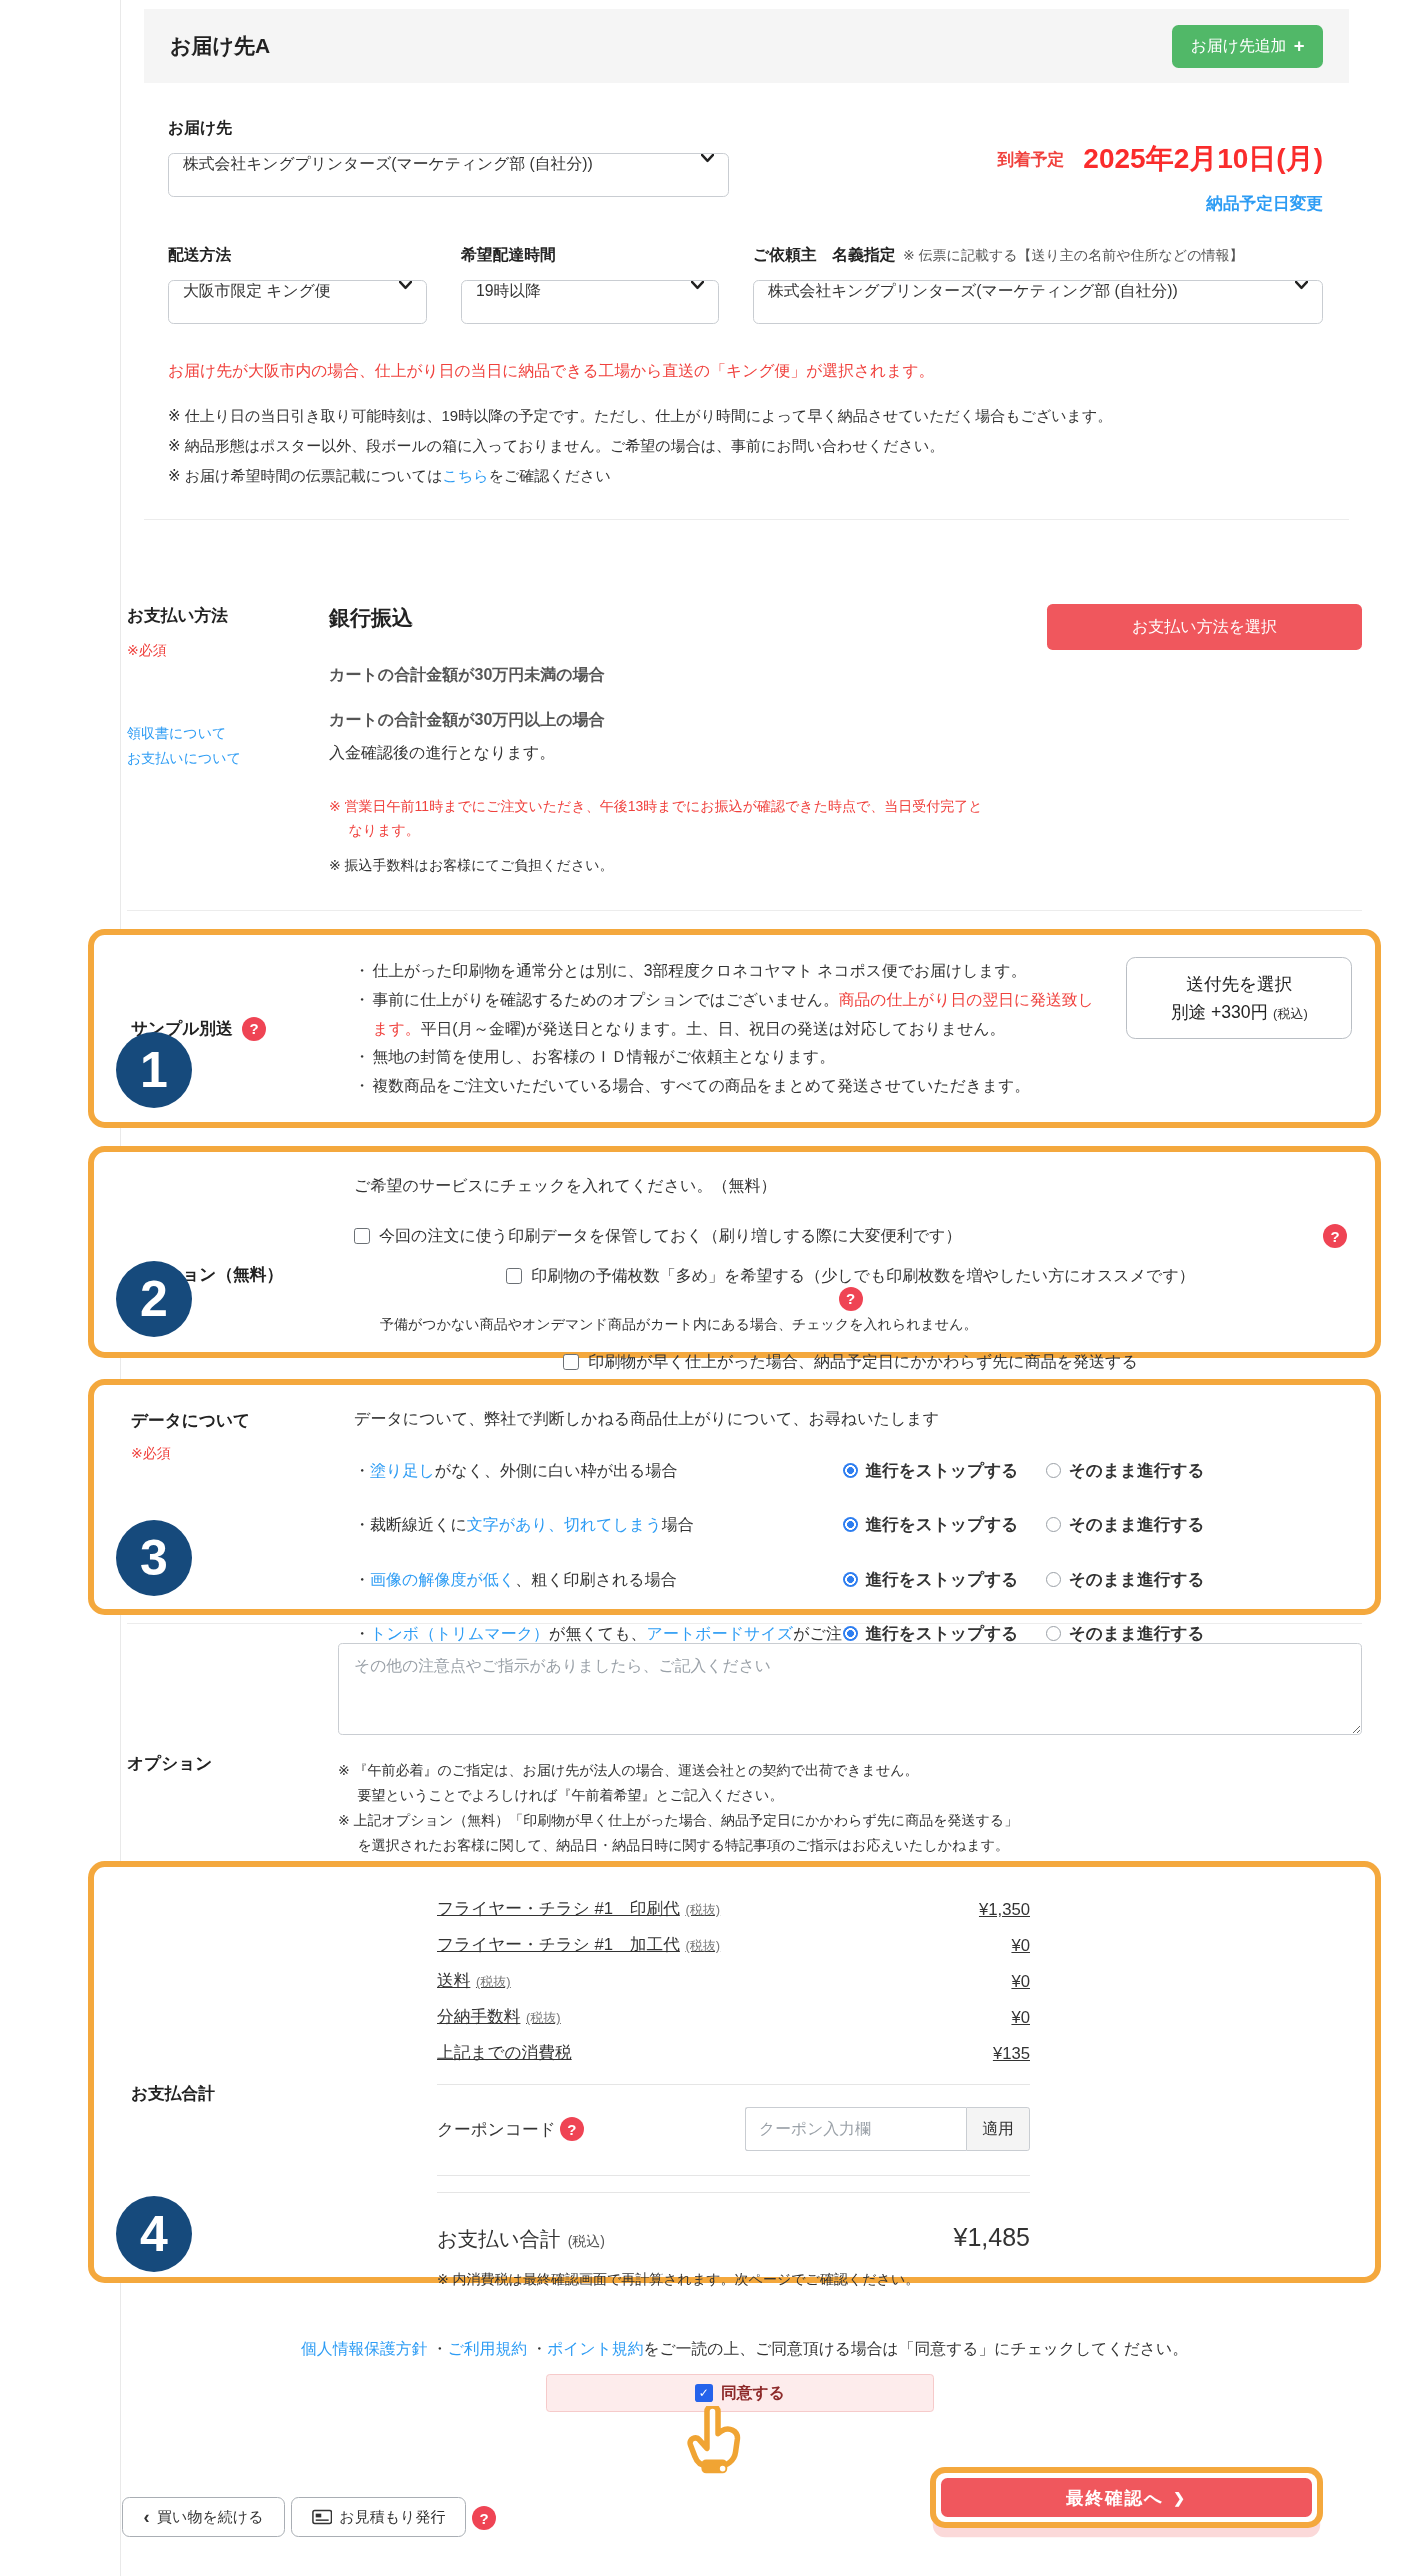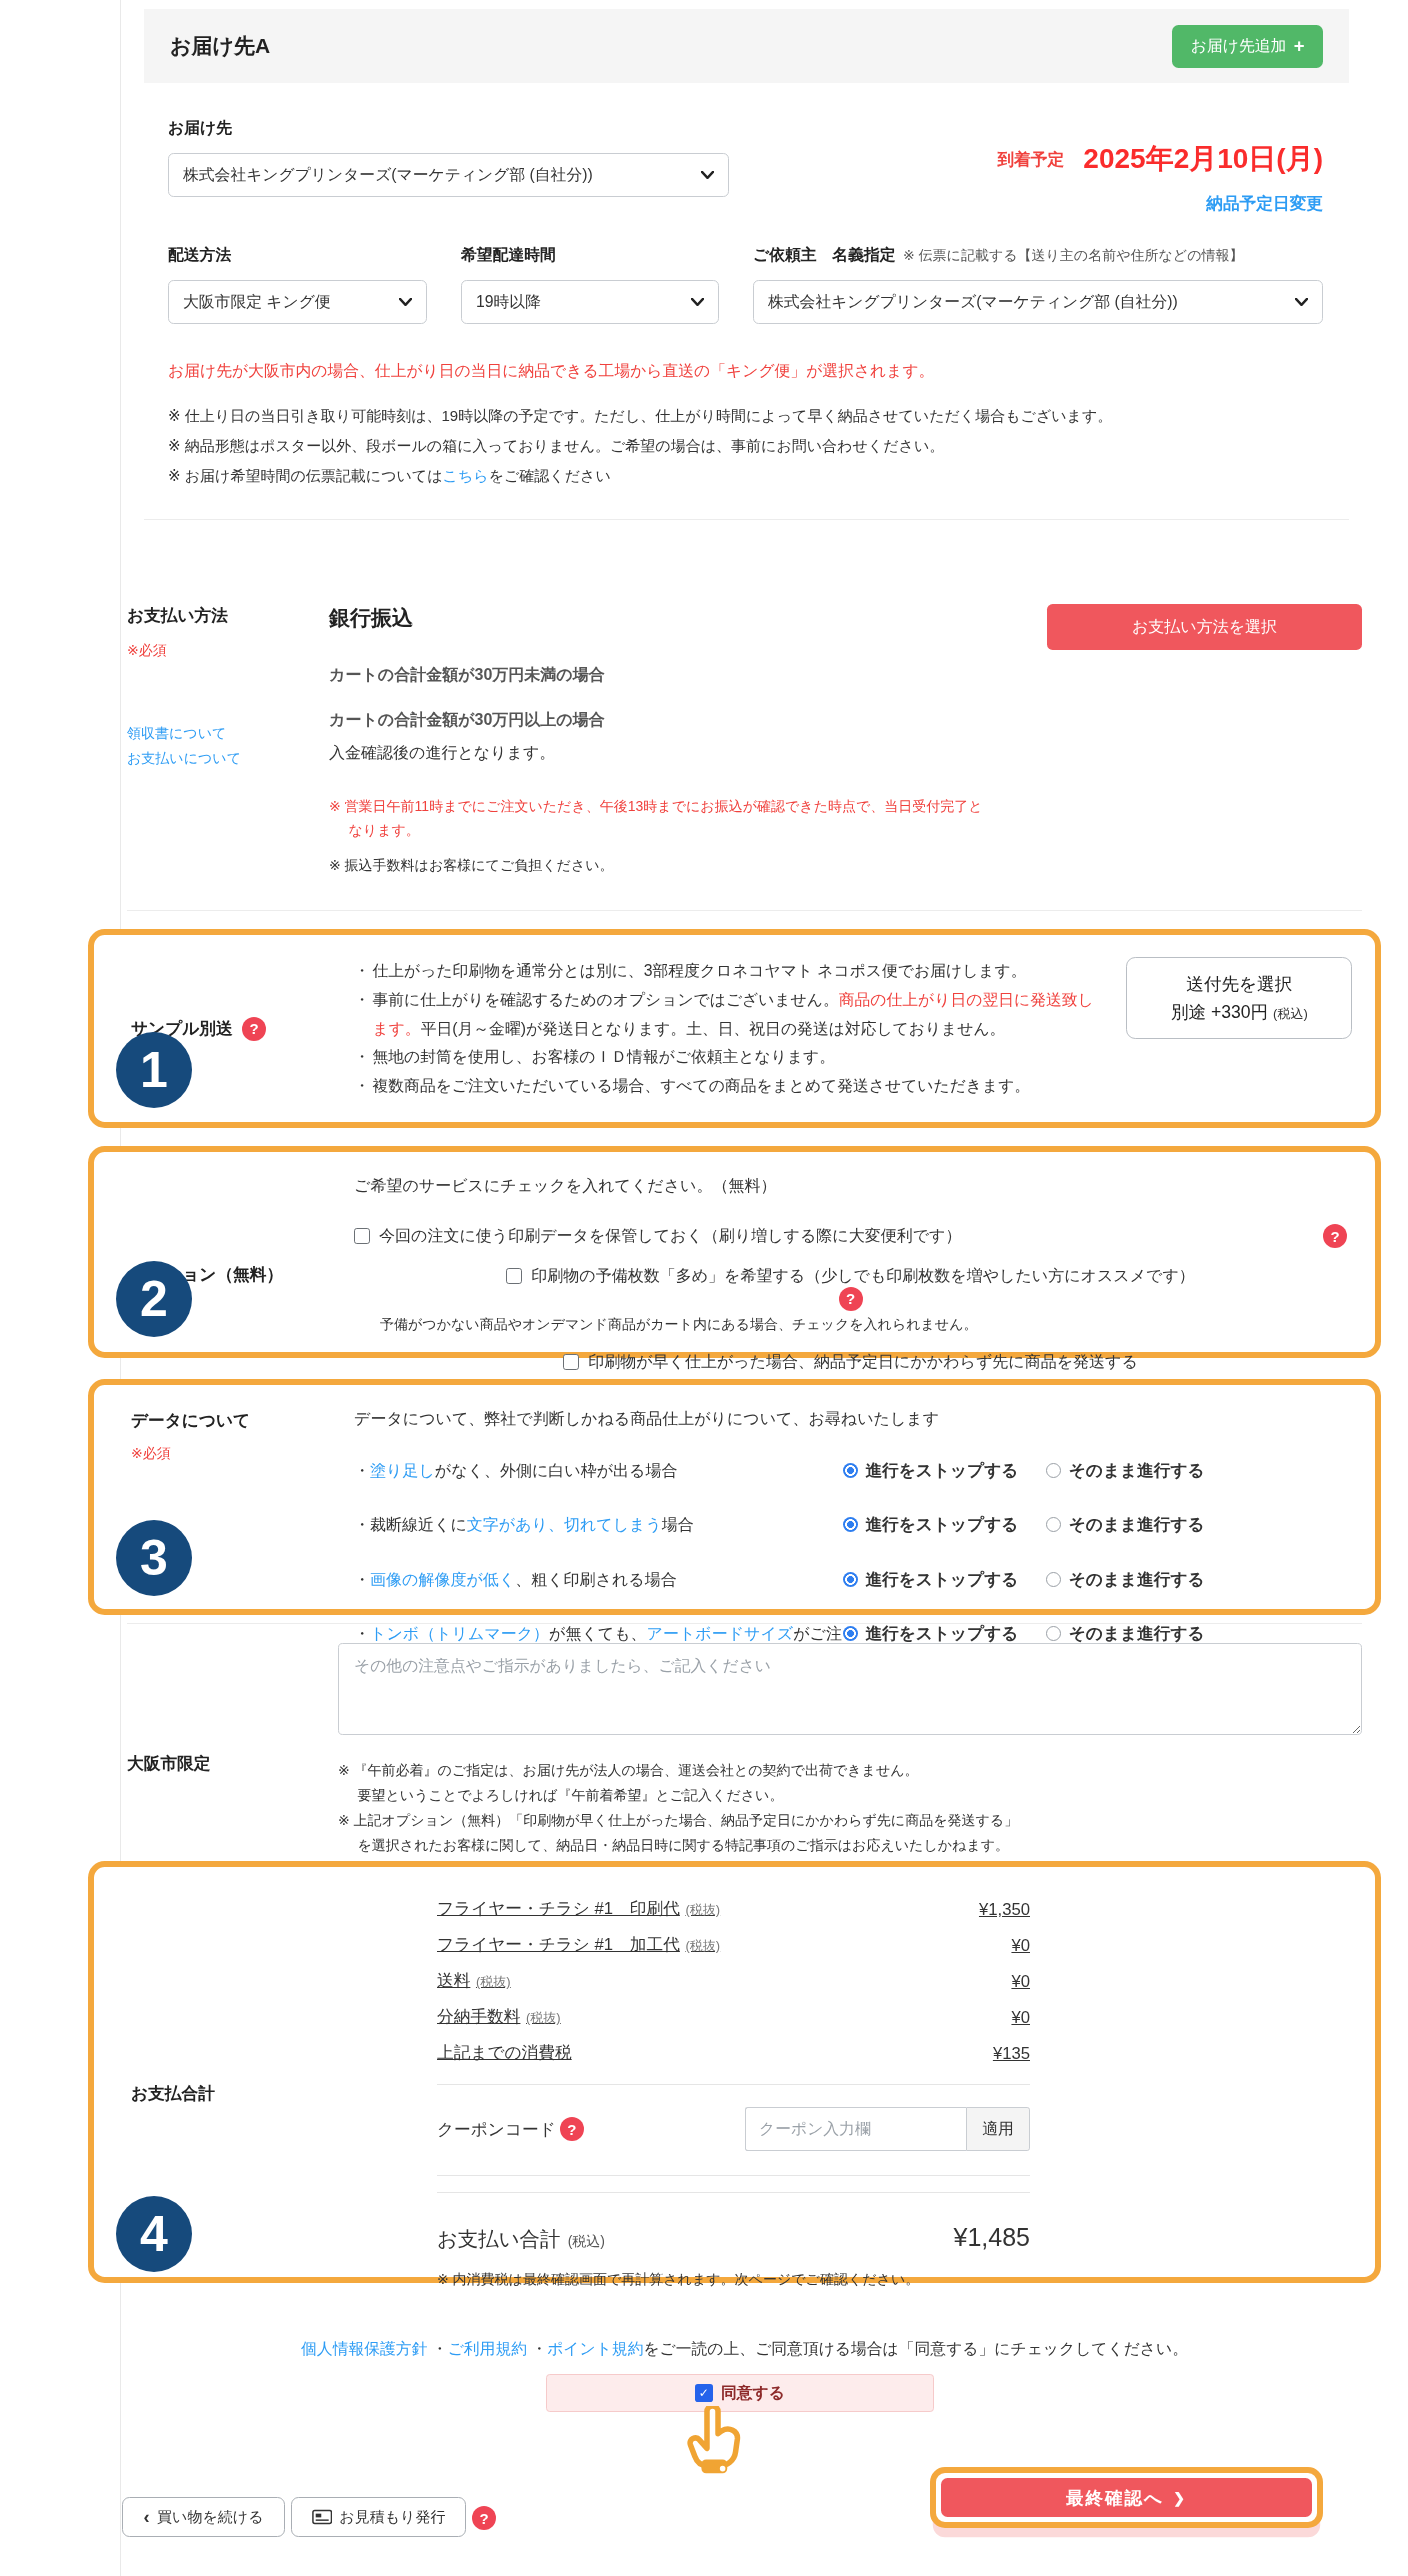--- a/index.html
+++ b/index.html
@@ -11,21 +11,21 @@
   
   .delivery-card { position:absolute; left:144px; top:9.3px; width:1205px; }
   .card-header { background:#f5f5f5; height:74px; display:flex; align-items:center; justify-content:space-between; padding:0 26px; }
   .card-title { font-size:21px; font-weight:bold; color:#222; }
   .btn-green { background:#51b868; color:#fff; border:none; border-radius:6.5px; height:43px; padding:0 18.5px; font-size:15.8px; cursor:pointer; display:flex; align-items:center; gap:7.4px; }
   .btn-green .plus { font-size:18.5px; font-weight:bold; }
   .card-body { padding:35px 26px 28px 24px; border-bottom:0.9px solid #ececec; }
   .row1 { display:flex; justify-content:space-between; }
   .f-label { display:block; font-weight:bold; font-size:15.8px; color:#222; margin-bottom:14px; }
   .label-note { font-weight:normal; font-size:14px; color:#555; margin-left:7.4px; }
-  .select { display:flex; justify-content:space-between; align-items:center; border:0.9px solid #c9cdd2; border-radius:5.6px; height:44px; padding:0 14px; font-size:15.8px; background:#fff; cursor:pointer; gap:16px; }
+  .select { display:flex; justify-content:space-between; align-items:flex-start; border:0.9px solid #c9cdd2; border-radius:5.6px; height:44px; padding:0 14px; font-size:15.8px; background:#fff; cursor:pointer; gap:16px; }
   .select .val { white-space:nowrap; overflow:hidden; text-overflow:ellipsis; }
   .caret { flex:none; display:inline-flex; }
   .sel-recipient { width:561px; }
   .arrival { text-align:right; padding-top:22px; }
   .arrival-label { color:#f0413d; font-weight:bold; font-size:16.7px; margin-right:15px; vertical-align:3.7px; }
   .arrival-date { color:#fa2c2c; font-weight:bold; font-size:28px; }
   .change-link { color:#2d9cf4; font-weight:bold; font-size:16.7px; display:inline-block; margin-top:14px; cursor:pointer; text-decoration:none; }
   .row2 { display:flex; gap:34px; margin-top:30px; }
   .sel-method { width:259px; }
   .sel-time { width:258px; }
@@ -356,21 +356,21 @@
                 <span>そのまま進行する</span>
               </span>
           </div>
         </div>
       </div>
     </div>
   </section>
 
   <section class="remarks">
     <div class="sec-label">
-        <span>大阪市限定</span>
+        <span>オプション</span>
       </div>
     <div>
       <textarea placeholder="その他の注意点やご指示がありましたら、ご記入ください" style=""></textarea>
       <div class="r-notes">
         <div>※ 『午前必着』のご指定は、お届け先が法人の場合、運送会社との契約で出荷できません。</div>
         <div class="r-ind">要望ということでよろしければ『午前着希望』とご記入ください。</div>
         <div>※ 上記オプション（無料）「印刷物が早く仕上がった場合、納品予定日にかかわらず先に商品を発送する」</div>
         <div class="r-ind">を選択されたお客様に関して、納品日・納品日時に関する特記事項のご指示はお応えいたしかねます。</div>
         <div>※ HP記載外のお問い合わせや要望等はこちらに記載せず、事前にお電話もしくはメールにてお問い合わせください。</div>
       </div>

